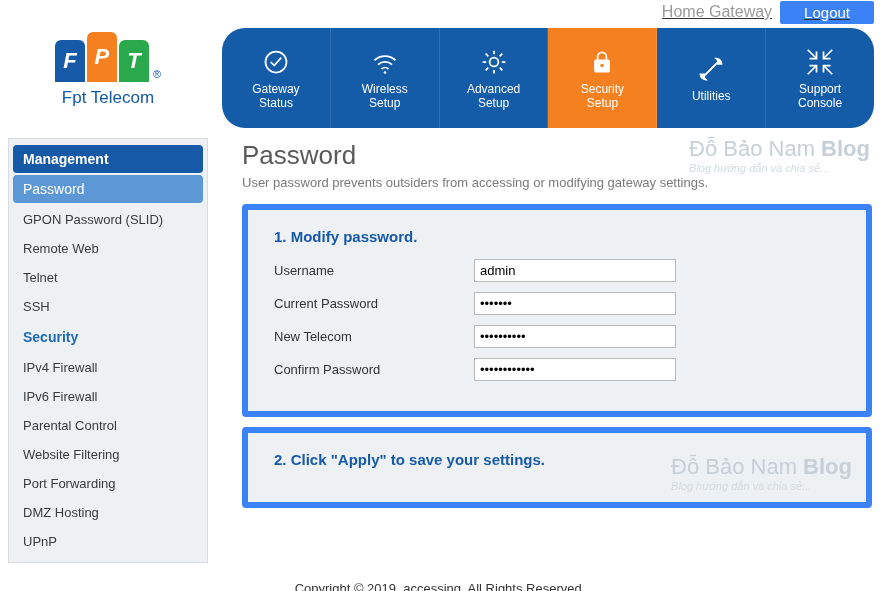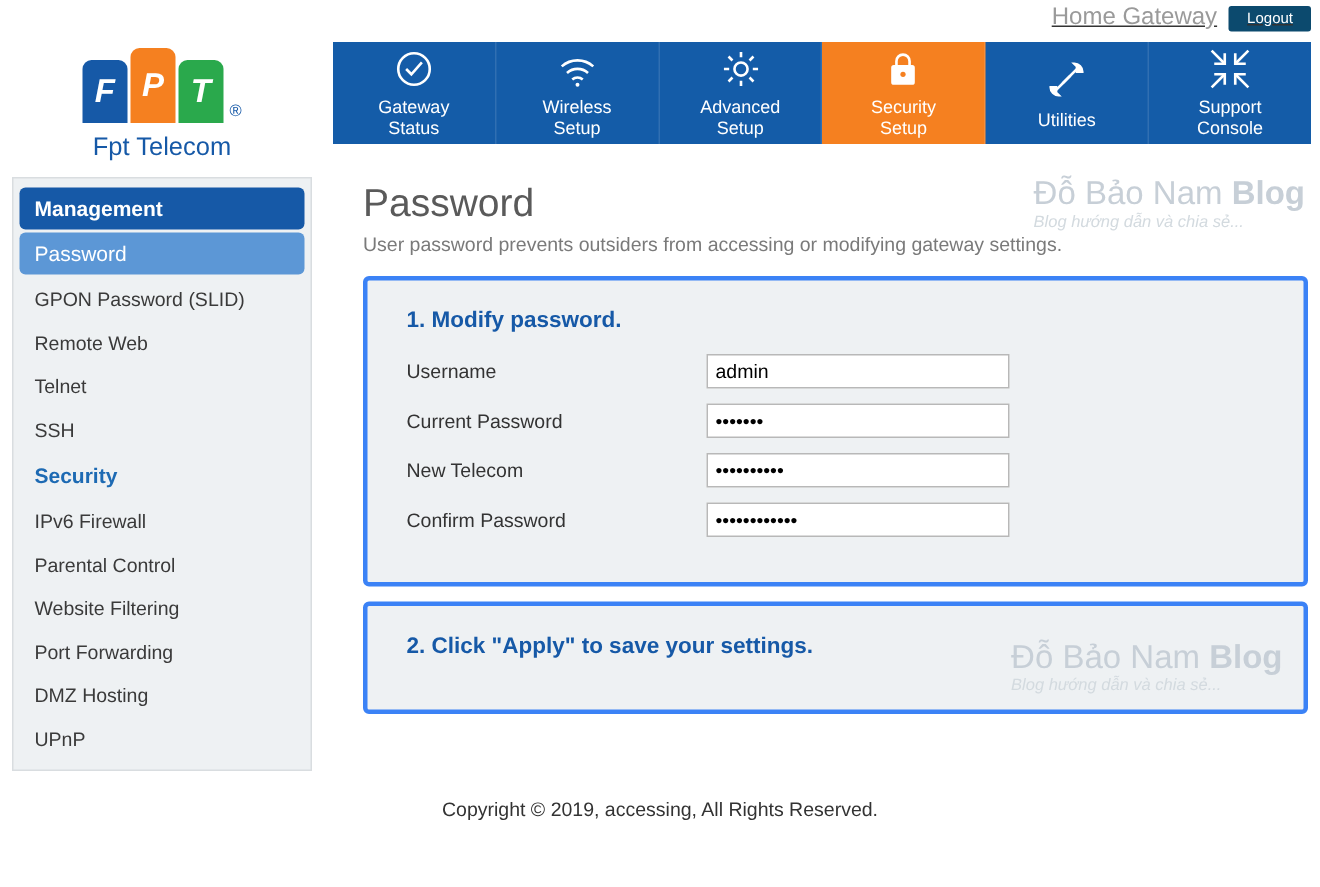--- a/index.html
+++ b/index.html
@@ -1,37 +1,37 @@
 <!DOCTYPE html>
 <html><head>
 <meta charset="utf-8">
 <style>
   * { box-sizing: border-box; margin: 0; padding: 0; }
   html, body { width: 880px; height: 591px; font-family: Arial, Helvetica, sans-serif; background: #fff; color: #333; font-size: 13px; }
 
   
   .topbar { height: 24px; display: flex; justify-content: flex-end; align-items: center; gap: 0; padding-right: 6px; text-decoration: underline; }
   .topbar .home-label { color: #9a9a9a; font-size: 16px; padding: 3px 8px; }
-  .topbar .logout { background: #0c4a6e; color: #fff; font-size: 10px; padding: 3px 12px; border-radius: 2px; cursor: pointer; }
+  .topbar .logout { background: #3b82f6; color: #fff; font-size: 15px; padding: 3px 24px; border-radius: 2px; cursor: pointer; }
 
   
   .row { display: flex; align-items: flex-start; padding: 4px 6px 0 8px; gap: 14px; }
 
   
   .logoblock { width: 200px; display: flex; flex-direction: column; align-items: center; padding-top: 4px; }
   .logo { display: flex; align-items: flex-end; gap: 2px; margin-bottom: 6px; }
   .logo .block { width: 30px; height: 42px; border-radius: 6px 6px 0 0; display:flex; align-items:center; justify-content:center; color:#fff; font-weight:bold; font-size:22px; font-style:italic; font-family: Arial; }
   .logo .bf { background:#1659a7; }
   .logo .bp { background:#f58020; height:50px; }
   .logo .bt { background:#2aa94c; }
   .logo .reg { color:#1659a7; font-size:11px; align-self:flex-end; margin-left:2px; margin-bottom:2px;}
   .logotext { color:#1659a7; font-size:17px; }
 
   
-  .topnav { flex: 1; display:flex; background:#145ca8; height:68px; }
+  .topnav { flex: 1; display:flex; background:#145ca8; height:100px;border-radius:23px; }
   .topnav .item { flex:1; display:flex; flex-direction:column; align-items:center; justify-content:center; color:#fff; font-size:12px; line-height:14px; text-align:center; cursor:pointer; border-right:1px solid rgba(255,255,255,0.12); padding:4px 2px; }
   .topnav .item:last-child { border-right:none; }
   .topnav .item.active { background:#f58020; }
   .topnav .iconwrap { height:32px; width:32px; margin-bottom:4px; display:flex; align-items:center; justify-content:center; }
 
   
   .topnav svg { stroke:#fff; fill:none; stroke-width:2; }
 
   
   .body { display:flex; padding: 10px 6px 0 8px; gap: 32px; }
@@ -41,21 +41,21 @@
   .sidebar .catlabel { background:#1659a7; color:#fff; font-weight:bold; font-size:14px; padding:6px 10px; border-radius:4px; margin:2px 0; cursor:pointer;}
   .sidebar .catlabel.light { background:transparent; color:#1d6ab3; font-weight:bold; }
   .sidebar .subsel { background:#5c97d6; color:#fff; font-size:14px; padding:6px 10px; border-radius:4px; margin:2px 0; cursor:pointer;}
   .sidebar .sub { padding:7px 10px; font-size:13px; color:#3a3a3a; cursor:pointer;}
 
   
   .main { flex:1; position:relative; padding: 2px 2px 0 2px; }
   .main h1 { font-size:26px; font-weight:normal; color:#5a5a5a; margin-bottom:4px;}
   .main .desc { color:#7a7a7a; font-size:13px; margin-bottom:14px; }
 
-  .card { background:#eef1f3; border:3px solid #3b82f6; border-radius:4px; padding:18px 26px 20px 26px; margin-bottom:10px; }
+  .card { background:#eef1f3; border:6px solid #3b82f6; border-radius:4px; padding:18px 26px 20px 26px; margin-bottom:10px; }
   .card h3 { color:#1659a7; font-size:15px; font-weight:bold; margin-bottom:14px; }
   .frow { display:flex; align-items:center; margin-bottom:10px; }
   .frow label { width:200px; color:#333; font-size:13px; }
   .frow input[type=text], .frow input[type=password] { width:202px; padding:3px 5px; border:1px solid #b8b8b8; font-size:13px; background:#fff; }
 
   .applybtn { display:inline-block; background:linear-gradient(#3aa0f3,#1a78d6); color:#fff; font-weight:bold; font-size:14px; padding:8px 18px; border-radius:4px; cursor:pointer; border:1px solid #1a6bbf;}
 
   
   .watermark { position:absolute; right:4px; color:#c7cfd7; text-align:left; pointer-events:none;}
   .watermark .big { font-size:22px; }
@@ -152,20 +152,21 @@
 
 <div class="body">
   <div class="sidebar" id="sidebar">
       <div class="catlabel">Management</div>
       <div class="subsel">Password</div>
       <div class="sub">GPON Password (SLID)</div>
       <div class="sub">Remote Web</div>
       <div class="sub">Telnet</div>
       <div class="sub">SSH</div>
       <div class="catlabel light">Security</div>
+      <div class="sub">IPv4 Firewall</div>
       <div class="sub">IPv6 Firewall</div>
       <div class="sub">Parental Control</div>
       <div class="sub">Website Filtering</div>
       <div class="sub">Port Forwarding</div>
       <div class="sub">DMZ Hosting</div>
       <div class="sub">UPnP</div>
     </div>
 
   <div class="main">
     <div class="watermark wm1">

